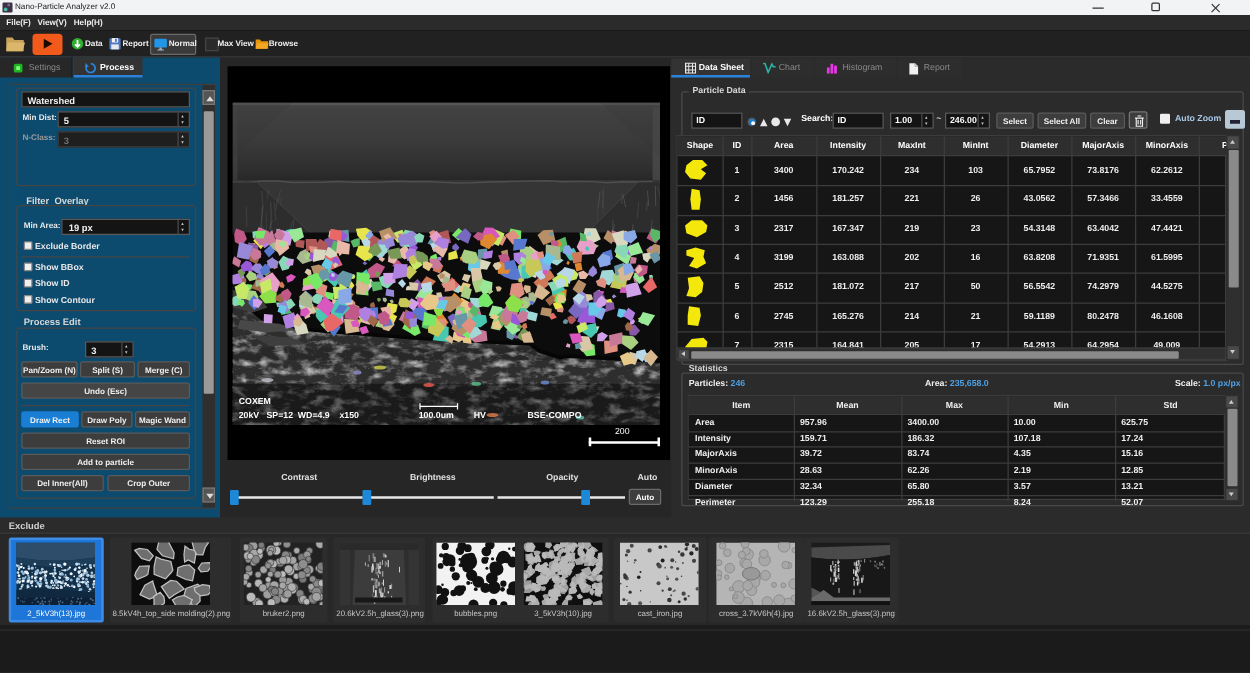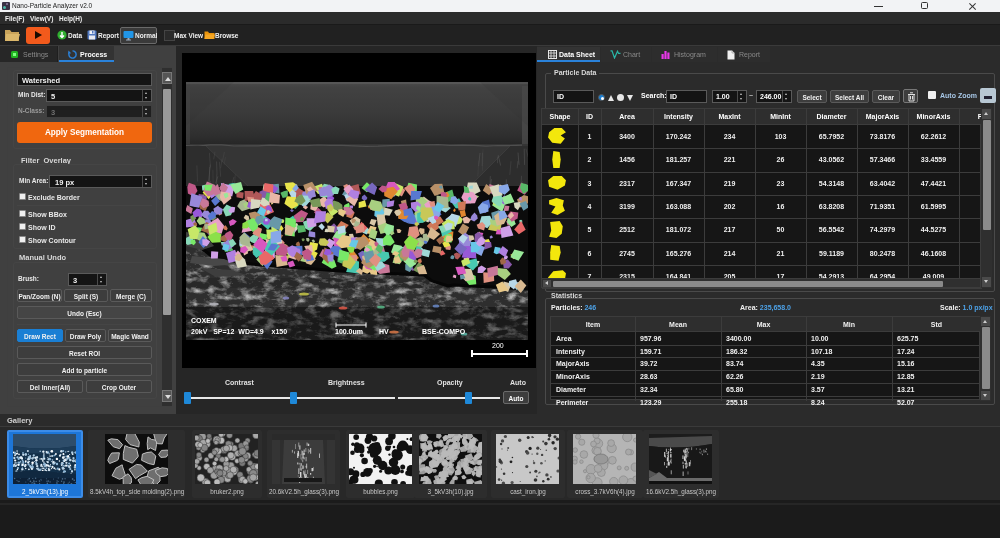--- a/index.html
+++ b/index.html
@@ -66,21 +66,21 @@
  <div class="abs" style="left:164px;top:5px;width:11px;height:11px;background:#2a2a2a;border:1px solid #444;"></div>
  <div class="abs" style="left:174px;top:6.5px;font-size:6.5px;color:#f0f0f0;font-weight:bold;">Max View</div>
 
  <svg class="abs" style="left:204px;top:5px;" width="11" height="10" viewBox="0 0 11 10">
    <path d="M0.5 1.5 L4 1.5 L5 3 L10.5 3 L10.5 9 L0.5 9 Z" fill="#e8930c"></path>
    <path d="M1.5 4.5 L11 4.5 L9.5 9 L0.5 9 Z" fill="#f5a623"></path>
  </svg>
  <div class="abs" style="left:215px;top:6.5px;font-size:6.5px;color:#f0f0f0;font-weight:bold;">Browse</div>
 </div>
 
-<div class="abs" id="leftpanel" style="left:0;top:46px;width:176px;height:368px;background:#404040;">
+<div class="abs" id="leftpanel" style="left:0;top:46px;width:176px;height:368px;background:#0c4a6e;">
 
  <div class="abs" style="left:0;top:0;width:58px;height:16px;background:#272727;border-right:1px solid #1f1f1f;">
    <div class="abs" style="left:11px;top:5px;width:7px;height:7px;background:#22b322;border-radius:1.5px;">
         <div class="abs" style="left:2px;top:2px;width:3px;height:3px;background:#7dff7d;"></div>
       </div>
    <div class="abs" style="left:23px;top:4.5px;font-size:7px;color:#8a8a8a;">Settings</div>
  </div>
  <div class="abs" style="left:59px;top:0;width:55px;height:16px;background:#333;border-bottom:2px solid #2a82da;">
    <svg class="abs" style="left:9px;top:4px;" width="9" height="9" viewBox="0 0 10 10">
         <path d="M5 1 A4 4 0 1 1 1.2 3.8" stroke="#2a82da" stroke-width="1.6" fill="none"></path>
@@ -107,43 +107,40 @@
  </div>
  <div class="abs" style="left:18px;top:45px;font-size:6.5px;color:#e8e8e8;font-weight:bold;">Min Dist:</div>
  <div class="abs" style="left:46px;top:43px;width:106px;height:13px;background:#141414;border:1px solid #5a5a5a;">
    <div class="abs" style="left:4px;top:2px;font-size:7.5px;color:#f0f0f0;font-weight:bold;">5</div>
    <div class="abs spin" style="right:1px;top:0px;"></div>
  </div>
  <div class="abs" style="left:18px;top:61px;font-size:6.5px;color:#9a9a9a;font-weight:bold;">N-Class:</div>
  <div class="abs" style="left:46px;top:59px;width:106px;height:13px;background:#1f1f1f;border:1px solid #3f3f3f;">
    <div class="abs" style="left:4px;top:2px;font-size:7.5px;color:#707070;font-weight:bold;">3</div>
    <div class="abs spin" style="right:1px;top:0px;"></div>
- </div>
- <div class="abs" style="left:17px;top:76px;width:135px;height:21px;background:#f0670f;border-radius:3px;text-align:center;">
-   <div style="font-size:8.2px;color:#fff;font-weight:bold;padding-top:5.5px;">Apply Segmentation</div>
  </div>
 
  <div class="abs" style="left:21px;top:110px;font-size:7.5px;color:#d8d8d8;font-weight:bold;">Filter&nbsp; Overlay</div>
  <div class="abs" style="left:13px;top:118px;width:144px;height:85px;border:1px solid #454545;border-radius:3px;"></div>
  <div class="abs" style="left:19px;top:131px;font-size:6.5px;color:#e8e8e8;font-weight:bold;">Min Area:</div>
  <div class="abs" style="left:49px;top:129px;width:103px;height:13px;background:#141414;border:1px solid #5a5a5a;">
    <div class="abs" style="left:5px;top:2px;font-size:7.5px;color:#f0f0f0;font-weight:bold;">19 px</div>
    <div class="abs spin" style="right:1px;top:0px;"></div>
  </div>
  <div class="abs chk" style="left:19px;top:147px;"></div>
  <div class="abs" style="left:28px;top:148px;font-size:7px;color:#e8e8e8;font-weight:bold;">Exclude Border</div>
  <div class="abs" style="left:17px;top:159px;width:135px;height:1px;background:#454545;"></div>
  <div class="abs chk" style="left:19px;top:164px;"></div>
  <div class="abs" style="left:28px;top:165px;font-size:7px;color:#e8e8e8;font-weight:bold;">Show BBox</div>
  <div class="abs chk" style="left:19px;top:177px;"></div>
  <div class="abs" style="left:28px;top:178px;font-size:7px;color:#e8e8e8;font-weight:bold;">Show ID</div>
  <div class="abs chk" style="left:19px;top:190px;"></div>
  <div class="abs" style="left:28px;top:191px;font-size:7px;color:#e8e8e8;font-weight:bold;">Show Contour</div>
 
- <div class="abs" style="left:19px;top:207px;font-size:7.5px;color:#d8d8d8;font-weight:bold;">Manual Undo</div>
+ <div class="abs" style="left:19px;top:207px;font-size:7.5px;color:#d8d8d8;font-weight:bold;">Process Edit</div>
  <div class="abs" style="left:13px;top:216px;width:144px;height:137px;border:1px solid #454545;border-radius:3px;"></div>
  <div class="abs" style="left:18px;top:229px;font-size:6.5px;color:#e8e8e8;font-weight:bold;">Brush:</div>
  <div class="abs" style="left:68px;top:227px;width:39px;height:13px;background:#141414;border:1px solid #5a5a5a;">
    <div class="abs" style="left:4px;top:2px;font-size:7.5px;color:#f0f0f0;font-weight:bold;">3</div>
    <div class="abs spin" style="right:1px;top:0px;"></div>
  </div>
  <div class="abs btn" style="left:17px;top:243px;width:45px;height:13px;">
       <span>Pan/Zoom (N)</span>
     </div>
  <div class="abs btn" style="left:64px;top:243px;width:44px;height:13px;">
@@ -1054,21 +1051,21 @@
    <div class="abs" style="left:1px;top:1px;width:9px;height:9px;background:#4a4a4a;">
         <div class="abs" style="left:2px;top:3px;width:0;height:0;border-left:2.5px solid transparent;border-right:2.5px solid transparent;border-bottom:3.5px solid #ccc;"></div>
       </div>
    <div class="abs" style="left:1.5px;top:11px;width:8px;height:62px;background:#8a8a8a;border-radius:1px;"></div>
    <div class="abs" style="left:1px;top:75px;width:9px;height:9px;background:#4a4a4a;">
         <div class="abs" style="left:2px;top:3px;width:0;height:0;border-left:2.5px solid transparent;border-right:2.5px solid transparent;border-top:3.5px solid #ccc;"></div>
       </div>
  </div>
 </div>
 
-<div class="abs" style="left:7px;top:416px;font-size:7.5px;color:#d0d0d0;font-weight:bold;">Gallery</div>
+<div class="abs" style="left:7px;top:416px;font-size:7.5px;color:#d0d0d0;font-weight:bold;">Exclude</div>
 <div class="abs" id="gallery" style="left:0;top:426px;width:1000px;height:74px;background:#282828;border-top:1px solid #3a3a3a;">
 <div class="abs" style="left:7px;top:3px;width:76px;height:68px;background:#1d76d8;border:2px solid #3c8ce8;border-radius:2px;">
   <svg class="abs" style="left:4px;top:2px;" width="63" height="50">
         <rect width="63" height="50" fill="#13304a"></rect>
         <path d="M0 0 L63 0 L63 12 Q31 17 0 12 Z" fill="#2e4d6a"></path>
         <path d="M0 12 Q31 17 63 12 L63 17 Q31 22 0 17 Z" fill="#1d3c58"></path>
         <circle cx="10.4" cy="30.1" r="0.9" fill="#a8c8e0"></circle>
         <circle cx="62.4" cy="26.0" r="0.6" fill="#ffffff"></circle>
         <circle cx="14.9" cy="17.1" r="1.0" fill="#cfe0ee"></circle>
         <circle cx="9.1" cy="31.3" r="1.1" fill="#8fb8d8"></circle>

